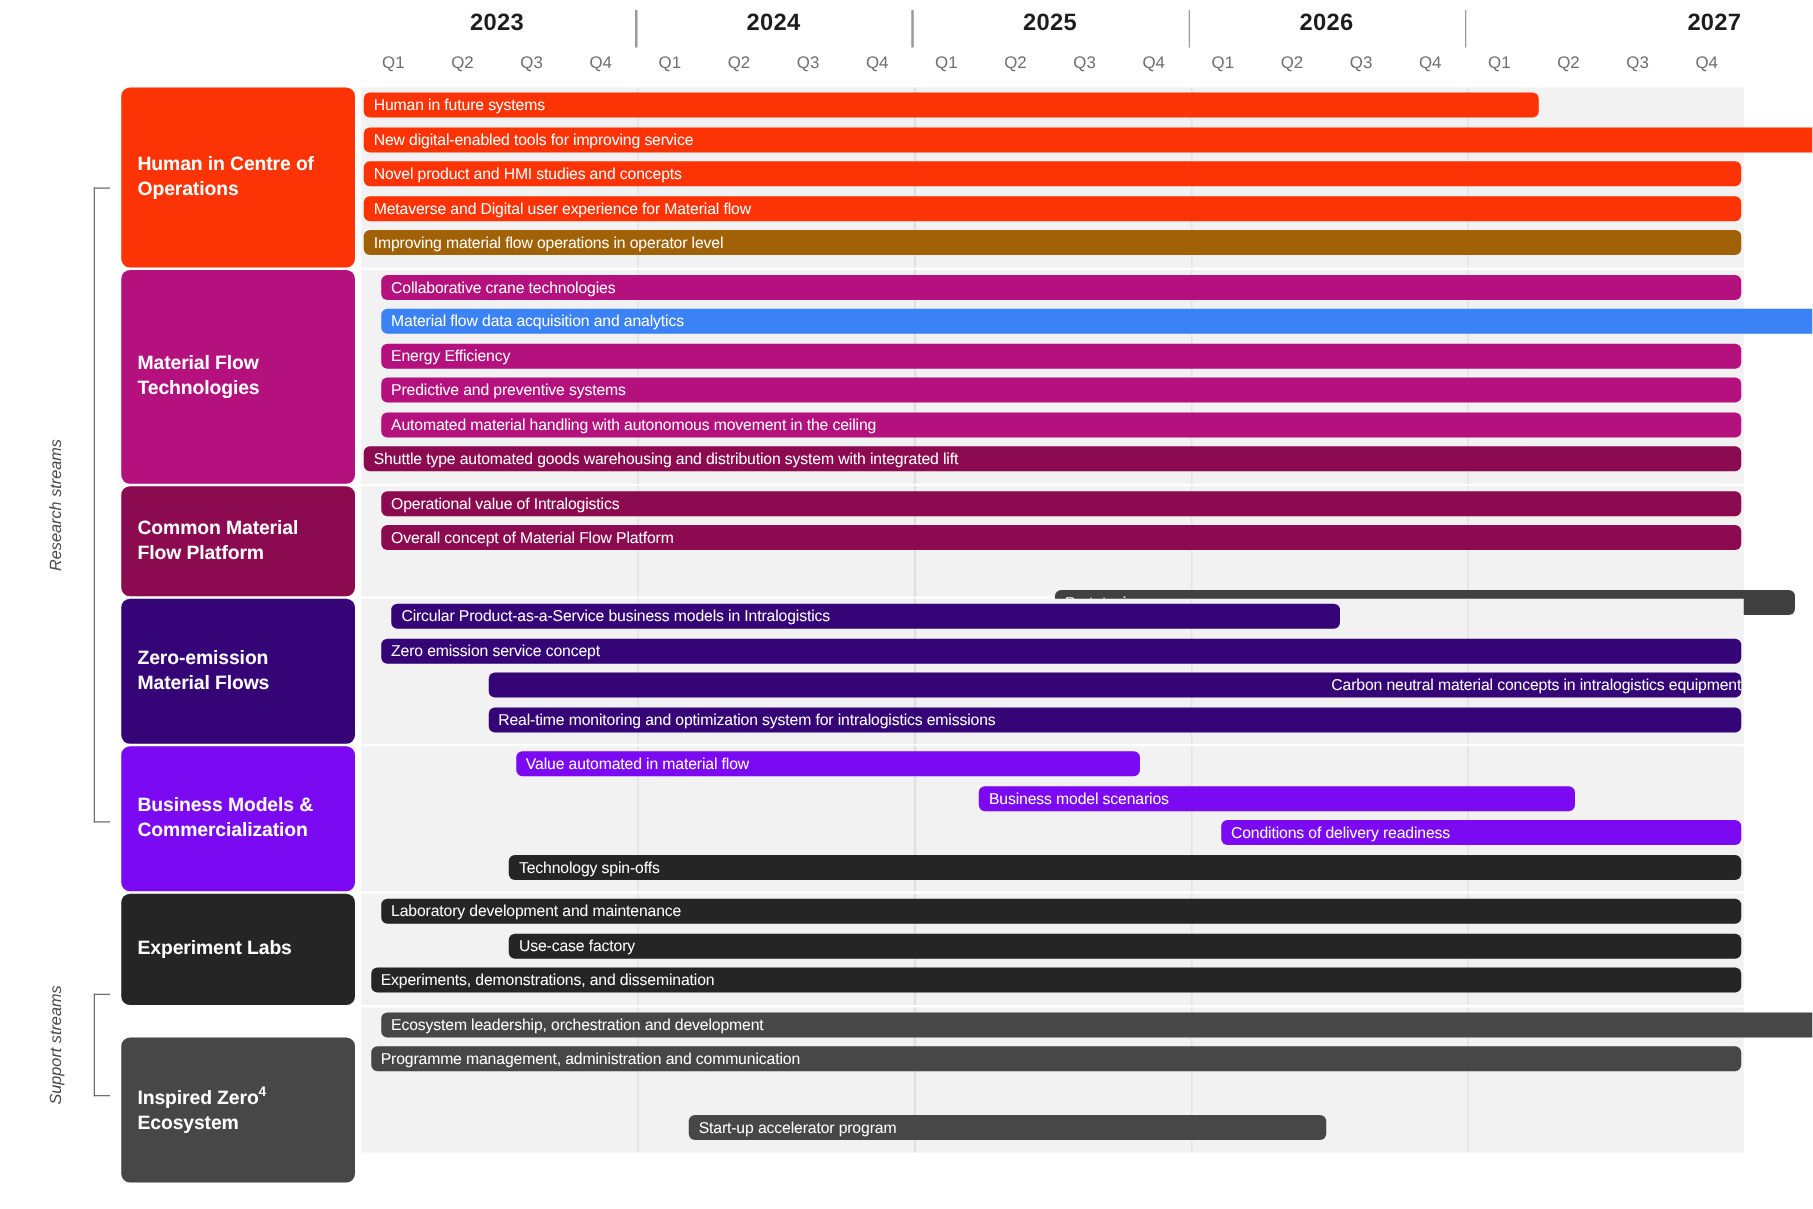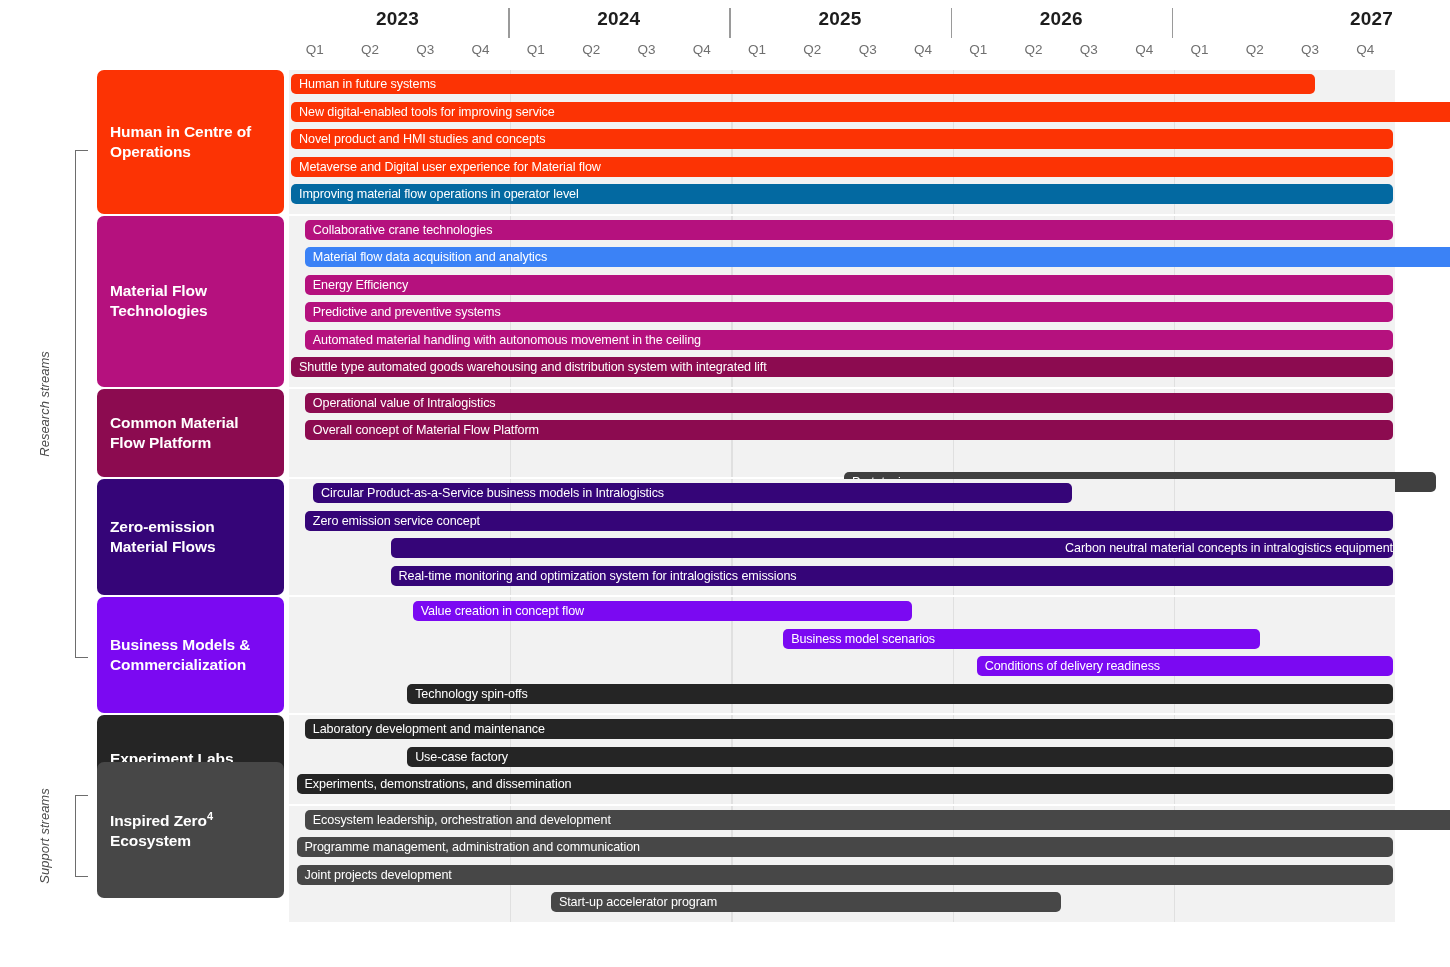--- a/index.html
+++ b/index.html
@@ -169,36 +169,36 @@
       </div>
       <div class="group-card" style="top: 479px; height: 116px; background: rgb(53, 5, 120);">
         <div>Zero-emission Material Flows</div>
       </div>
       <div class="group-card" style="top: 597px; height: 116px; background: rgb(123, 9, 242);">
         <div>Business Models &amp; Commercialization</div>
       </div>
       <div class="group-card" style="top: 715px; height: 88.5px; background: rgb(37, 37, 37);">
         <div>Experiment Labs</div>
       </div>
-      <div class="group-card" style="top: 762px; height: 136px; background: rgb(71, 71, 71);">
+      <div class="group-card" style="top: 830px; height: 116px; background: rgb(71, 71, 71);">
         <div><span>Inspired Zero</span><sup>4</sup><br><span>Ecosystem</span></div>
       </div>
     </div>
 
   <div id="tracks-layer">
       <div class="track-band" style="top: 70px; height: 143.5px; background: rgb(242, 242, 242);">
         <div class="grid-line" style="left: 221.2px; background: rgb(224, 224, 224);"></div>
         <div class="grid-line" style="left: 442.4px; background: rgb(224, 224, 224);"></div>
         <div class="grid-line" style="left: 663.6px; background: rgb(224, 224, 224);"></div>
         <div class="grid-line" style="left: 884.8px; background: rgb(224, 224, 224);"></div>
-        <div class="bar" style="left: 2px; width: 1024px; top: 4px; background: rgb(252, 51, 4);">Human in future systems</div>
+        <div class="bar" style="left: 2px; width: 940px; top: 4px; background: rgb(252, 51, 4);">Human in future systems</div>
         <div class="bar" style="left: 2px; width: 1284px; top: 31.5px; background: rgb(252, 51, 4);">New digital-enabled tools for improving service</div>
         <div class="bar" style="left: 2px; width: 1102px; top: 59px; background: rgb(252, 51, 4);">Novel product and HMI studies and concepts</div>
         <div class="bar" style="left: 2px; width: 1102px; top: 86.5px; background: rgb(252, 51, 4);">Metaverse and Digital user experience for Material flow</div>
-        <div class="bar" style="left: 2px; width: 1102px; top: 114px; background: #0369a1;">Improving material flow operations in operator level</div>
+        <div class="bar" style="left: 2px; width: 1102px; top: 114px; background: #a16207;">Improving material flow operations in operator level</div>
       </div>
       <div class="track-band" style="top: 215.5px; height: 171px; background: rgb(242, 242, 242);">
         <div class="grid-line" style="left: 221.2px; background: rgb(224, 224, 224);"></div>
         <div class="grid-line" style="left: 442.4px; background: rgb(224, 224, 224);"></div>
         <div class="grid-line" style="left: 663.6px; background: rgb(224, 224, 224);"></div>
         <div class="grid-line" style="left: 884.8px; background: rgb(224, 224, 224);"></div>
         <div class="bar" style="left: 15.825px; width: 1088.17px; top: 4px; background: rgb(181, 17, 126);">Collaborative crane technologies</div>
         <div class="bar" style="left: 15.825px; width: 1188px; top: 31.5px; background: #3b82f6;">Material flow data acquisition and analytics</div>
         <div class="bar" style="left: 15.825px; width: 1088.17px; top: 59px; background: rgb(181, 17, 126);">Energy Efficiency</div>
         <div class="bar" style="left: 15.825px; width: 1088.17px; top: 86.5px; background: rgb(181, 17, 126);">Predictive and preventive systems</div>
@@ -222,39 +222,38 @@
         <div class="bar" style="left: 24.12px; width: 759.14px; top: 4px; background: rgb(53, 5, 120);">Circular Product-as-a-Service business models in  Intralogistics</div>
         <div class="bar" style="left: 15.825px; width: 1088.17px; top: 31.5px; background: rgb(53, 5, 120);">Zero emission service concept</div>
         <div class="bar" style="left: 101.54px; width: 1002.46px; top: 59px; background: rgb(53, 5, 120); text-align: right;">Carbon neutral material concepts in intralogistics equipment</div>
         <div class="bar" style="left: 101.54px; width: 1002.46px; top: 86.5px; background: rgb(53, 5, 120);">Real-time monitoring and optimization system for intralogistics emissions</div>
       </div>
       <div class="track-band" style="top: 597px; height: 116px; background: rgb(242, 242, 242);">
         <div class="grid-line" style="left: 221.2px; background: rgb(224, 224, 224);"></div>
         <div class="grid-line" style="left: 442.4px; background: rgb(224, 224, 224);"></div>
         <div class="grid-line" style="left: 663.6px; background: rgb(224, 224, 224);"></div>
         <div class="grid-line" style="left: 884.8px; background: rgb(224, 224, 224);"></div>
-        <div class="bar" style="left: 123.66px; width: 499.23px; top: 4px; background: rgb(123, 9, 242);">Value creation in concept flow</div>
+        <div class="bar" style="left: 123.66px; width: 499.23px; top: 4px; background: rgb(123, 9, 242);">Value automated in material flow</div>
         <div class="bar" style="left: 494.17px; width: 477.11px; top: 31.5px; background: rgb(123, 9, 242);">Business model scenarios</div>
         <div class="bar" style="left: 687.72px; width: 416.28px; top: 59px; background: rgb(123, 9, 242);">Conditions of delivery readiness</div>
         <div class="bar" style="left: 118.13px; width: 985.87px; top: 86.5px; background: rgb(37, 37, 37);">Technology spin-offs</div>
       </div>
       <div class="track-band" style="top: 715px; height: 88.5px; background: rgb(242, 242, 242);">
         <div class="grid-line" style="left: 221.2px; background: rgb(224, 224, 224);"></div>
         <div class="grid-line" style="left: 442.4px; background: rgb(224, 224, 224);"></div>
         <div class="grid-line" style="left: 663.6px; background: rgb(224, 224, 224);"></div>
         <div class="grid-line" style="left: 884.8px; background: rgb(224, 224, 224);"></div>
         <div class="bar" style="left: 15.825px; width: 1088.17px; top: 4px; background: rgb(37, 37, 37);">Laboratory development and maintenance</div>
         <div class="bar" style="left: 118.13px; width: 985.87px; top: 31.5px; background: rgb(37, 37, 37);">Use-case factory</div>
         <div class="bar" style="left: 7.53px; width: 1096.47px; top: 59px; background: rgb(37, 37, 37);">Experiments, demonstrations, and dissemination</div>
       </div>
       <div class="track-band" style="top: 805.5px; height: 116px; background: rgb(242, 242, 242);">
         <div class="grid-line" style="left: 221.2px; background: rgb(224, 224, 224);"></div>
         <div class="grid-line" style="left: 442.4px; background: rgb(224, 224, 224);"></div>
         <div class="grid-line" style="left: 663.6px; background: rgb(224, 224, 224);"></div>
         <div class="grid-line" style="left: 884.8px; background: rgb(224, 224, 224);"></div>
         <div class="bar" style="left: 15.825px; width: 1162px; top: 4px; background: rgb(71, 71, 71);">Ecosystem leadership, orchestration and development</div>
         <div class="bar" style="left: 7.53px; width: 1096.47px; top: 31.5px; background: rgb(71, 71, 71);">Programme management, administration and communication</div>
-        <div class="bar" style="left: 7.53px; width: 1096.47px; top: 59px; background: rgb(71, 71, 71);">Joint projects development</div>
         <div class="bar" style="left: 261.91px; width: 510.29px; top: 86.5px; background: rgb(71, 71, 71);">Start-up accelerator program</div>
       </div>
     </div>
 
 </div>
 
 </body></html>

